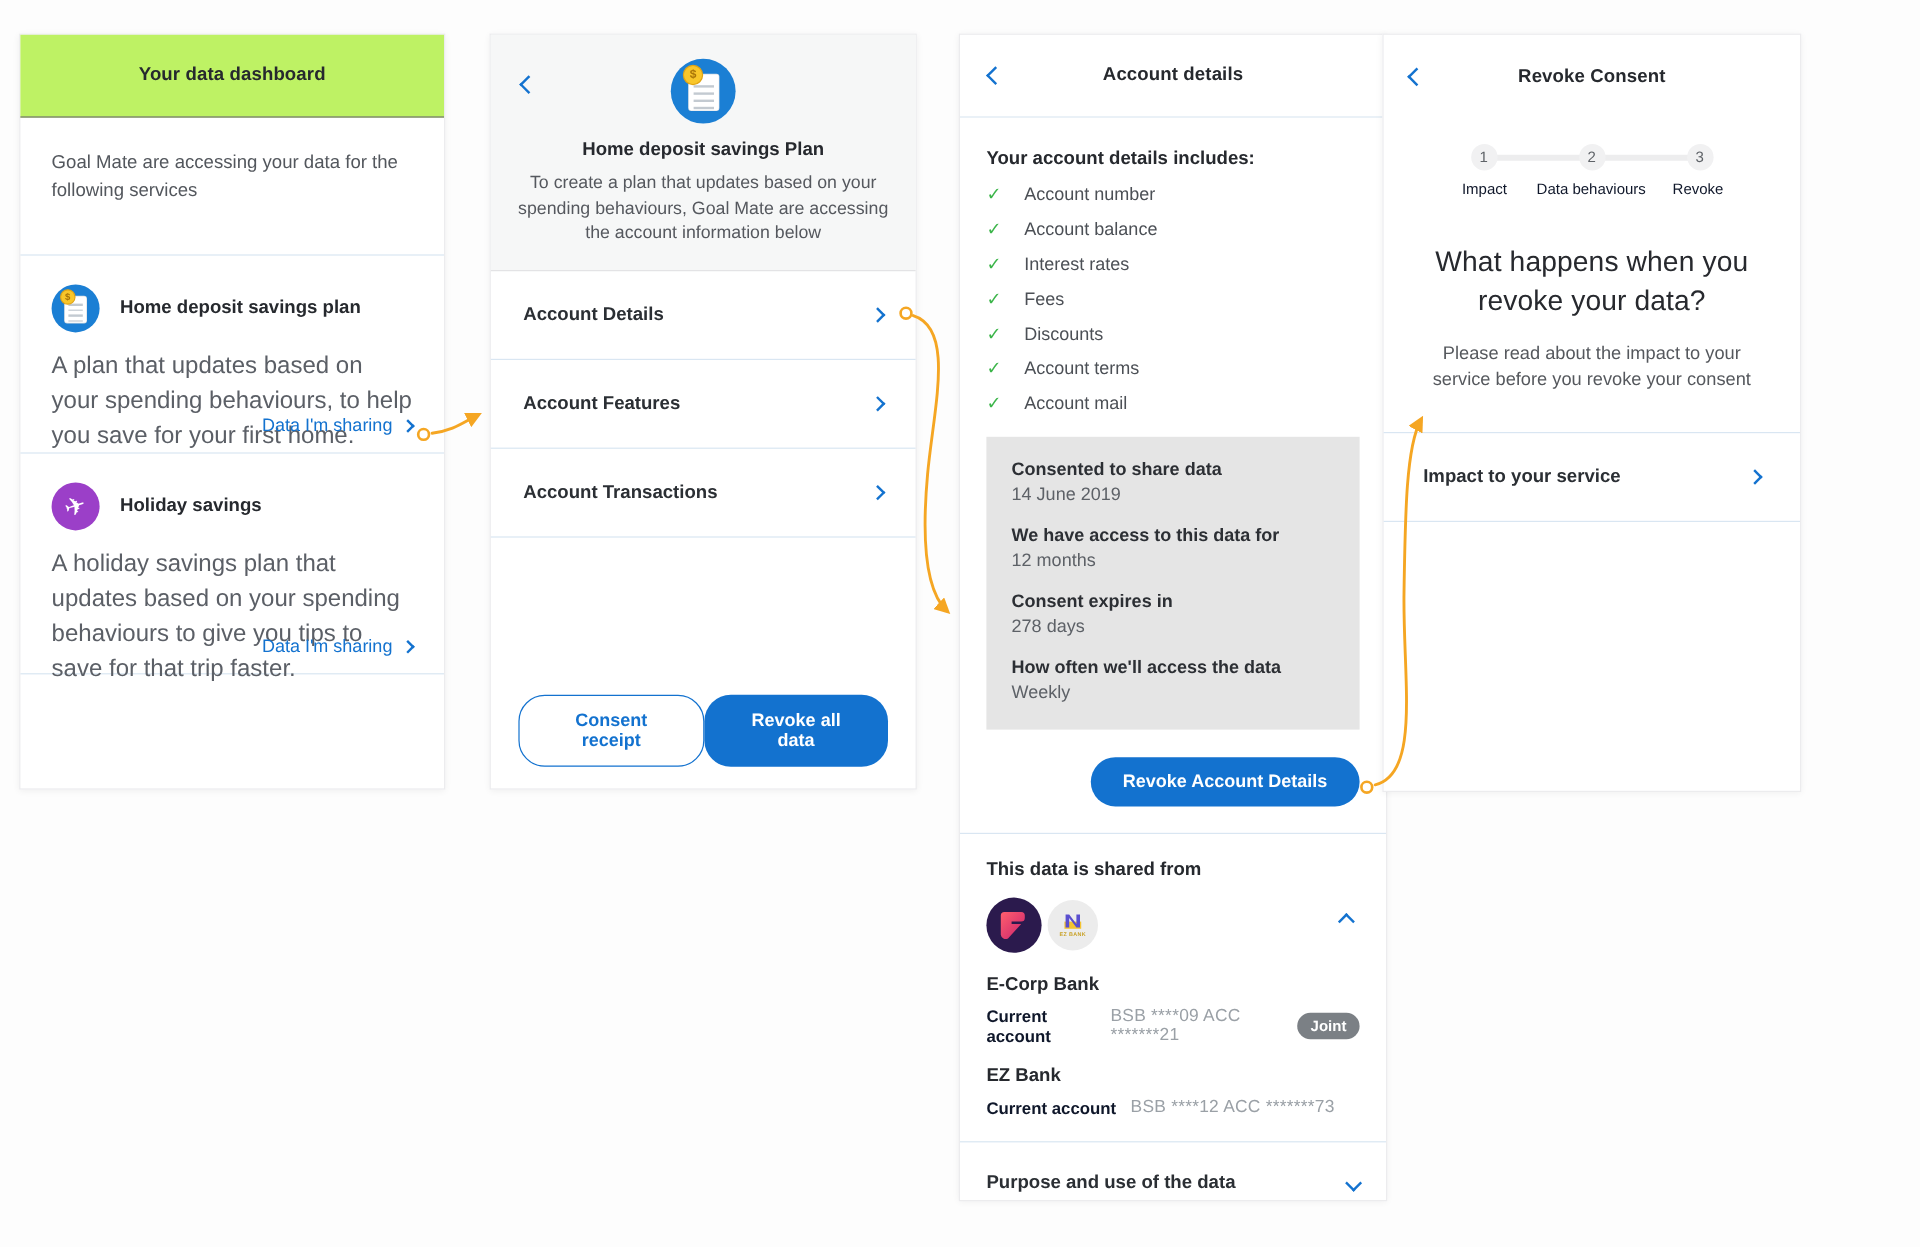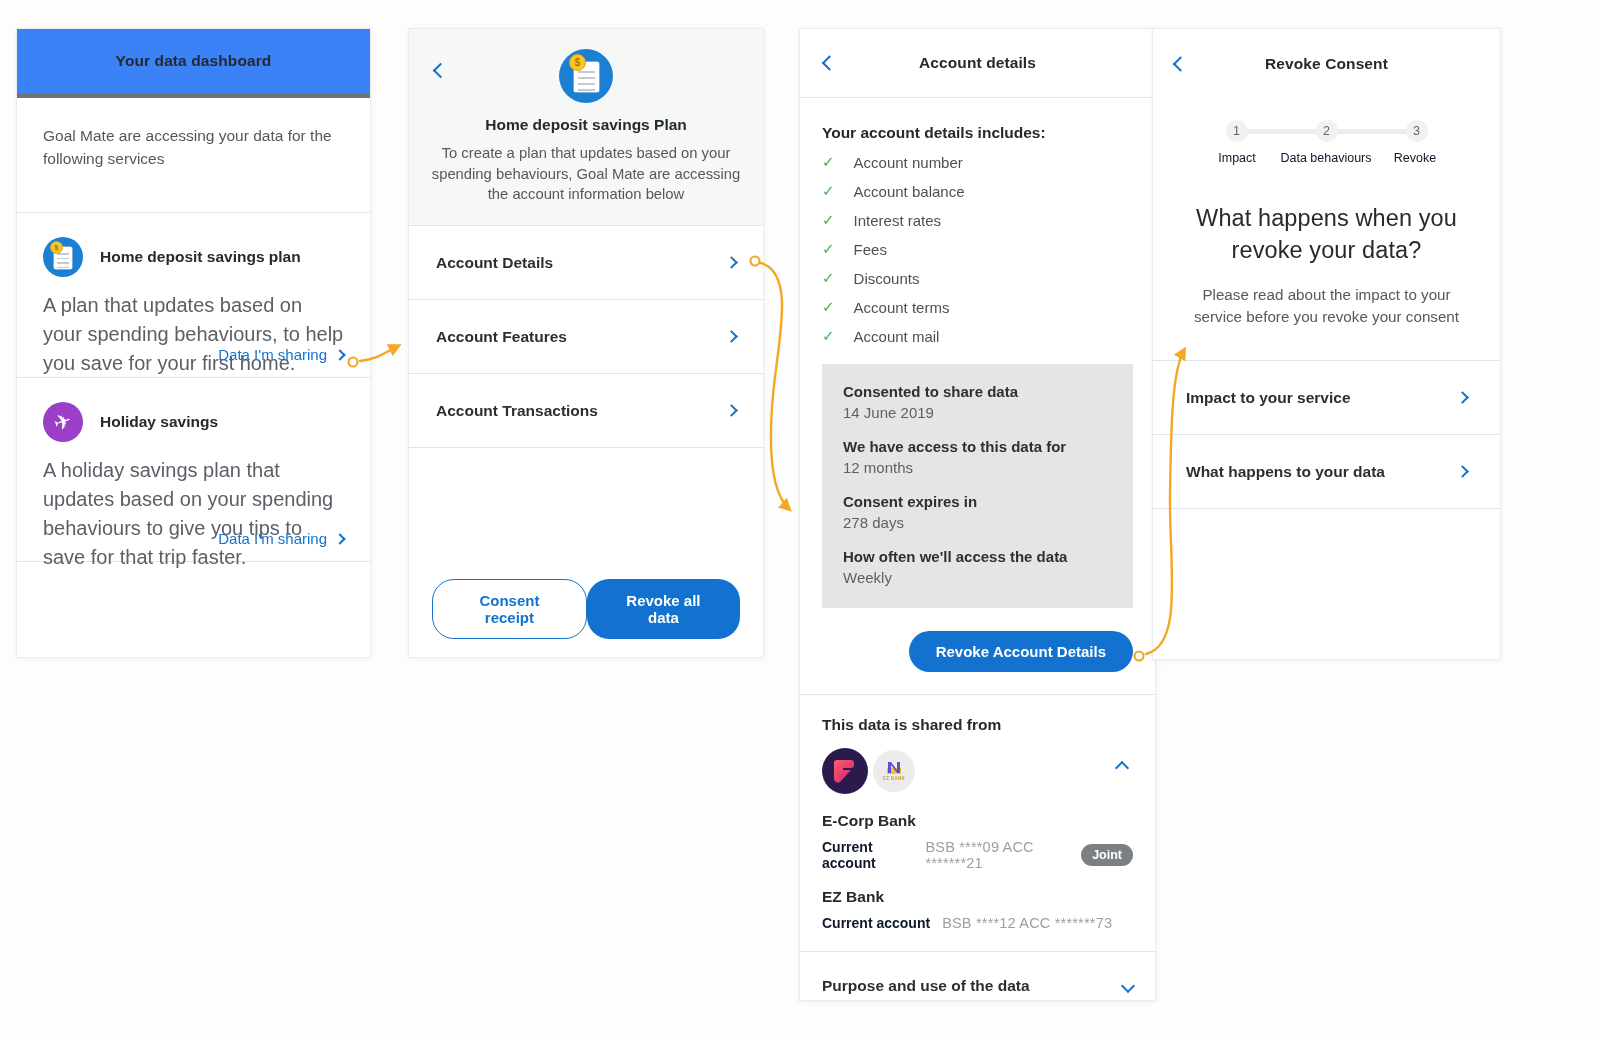--- a/index.html
+++ b/index.html
@@ -6,21 +6,21 @@
   html,body { width:1600px; height:1039px; background:#fdfdfd; font-family:"Liberation Sans","DejaVu Sans",sans-serif; position:relative; overflow:hidden; }
 
   .panel { position:absolute; background:#fff; border:1px solid #ececee; box-shadow:0 1px 6px rgba(0,0,0,.06); }
   #panel1 { left:16px;  top:28px; width:355px; height:630px; }
   #panel2 { left:408px; top:28px; width:356px; height:630px; }
   #panel3 { left:799px; top:28px; width:357px; height:973px; }
   #panel4 { left:1152px;top:28px; width:349px; height:632px; }
 
   .hdr { height:69px; display:flex; align-items:center; justify-content:center; position:relative; }
   .hdr-title { font-size:15.5px; font-weight:bold; color:#26292e; letter-spacing:.1px; }
-  .hdr-gray { background:#3b82f6; border-bottom:5px solid #737373; }
+  .hdr-gray { background:#bef264; border-bottom:1px solid #737373; }
   .hdr-line { border-bottom:1px solid #dde8f2; }
 
   .backchev { position:absolute; left:24px; top:50%; width:11px; height:11px; border:solid #1372cf; border-width:2.5px 2.5px 0 0; transform:translateY(-50%) rotate(-135deg); cursor:pointer; }
 
   .chev-r { width:9px; height:9px; border:solid #1372cf; border-width:2.5px 2.5px 0 0; transform:rotate(45deg); display:inline-block; }
   .chev-d { width:10px; height:10px; border:solid #1372cf; border-width:2.5px 2.5px 0 0; transform:rotate(135deg); display:inline-block; }
   .chev-u { width:10px; height:10px; border:solid #1372cf; border-width:2.5px 2.5px 0 0; transform:rotate(-45deg); display:inline-block; }
 
   
   .intro { padding:26px 26px 0 26px; height:115px; font-size:15.5px; color:#53575d; line-height:1.5; border-bottom:1px solid #d9e6f2; }
@@ -305,24 +305,20 @@
   </div>
 
   <div class="p4-heading">What happens when you revoke your data?</div>
   <div class="p4-subtext">Please read about the impact to your service before you revoke your consent</div>
 
   <div class="p4-rows">
     <div class="p4-row">
       <span class="p4-row-label">Impact to your service</span>
       <span class="chev-r"></span>
     </div>
-    <div class="p4-row">
-      <span class="p4-row-label">What happens to your data</span>
-      <span class="chev-r"></span>
-    </div>
     <div class="p4-endline"></div>
   </div>
 </div>
 
 <svg id="arrows">
   <defs>
     <marker id="ah" viewBox="0 0 10 10" refX="7" refY="5" markerWidth="5.5" markerHeight="5.5" orient="auto">
       <path d="M0,0 L10,5 L0,10 z" fill="#f5a623"></path>
     </marker>
   </defs>

